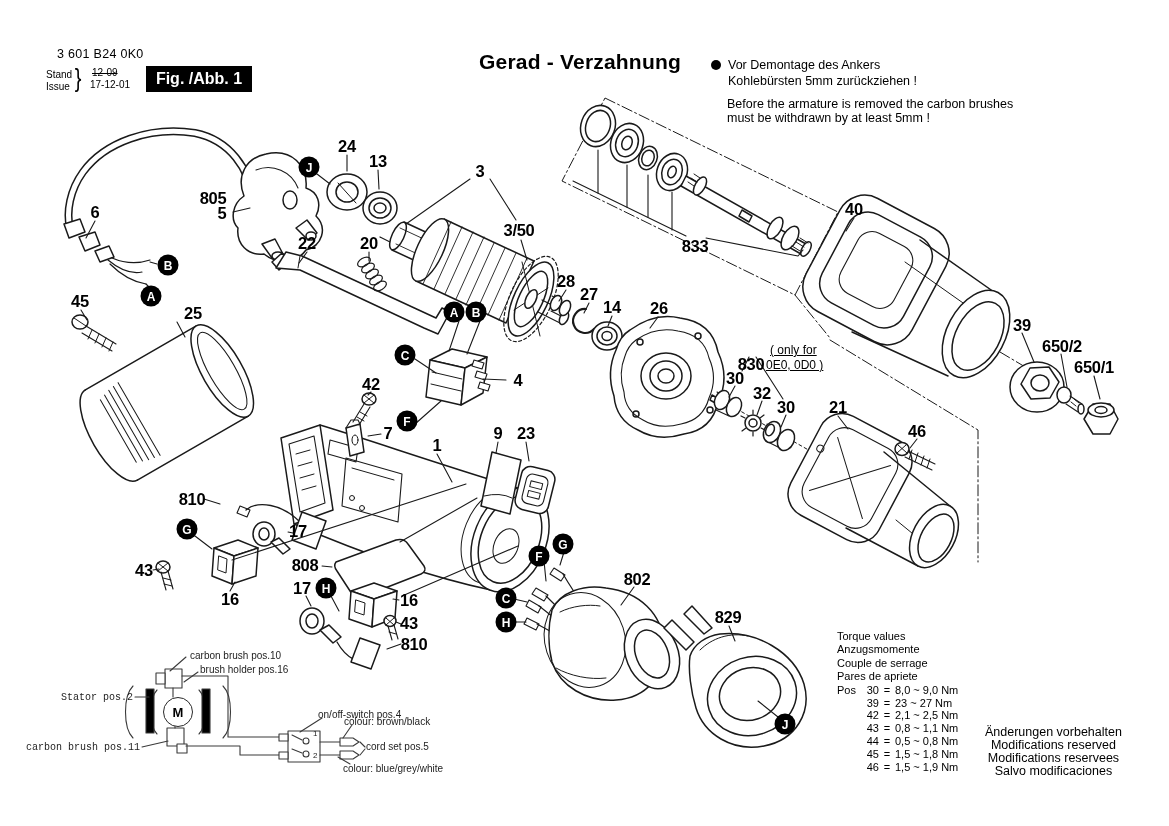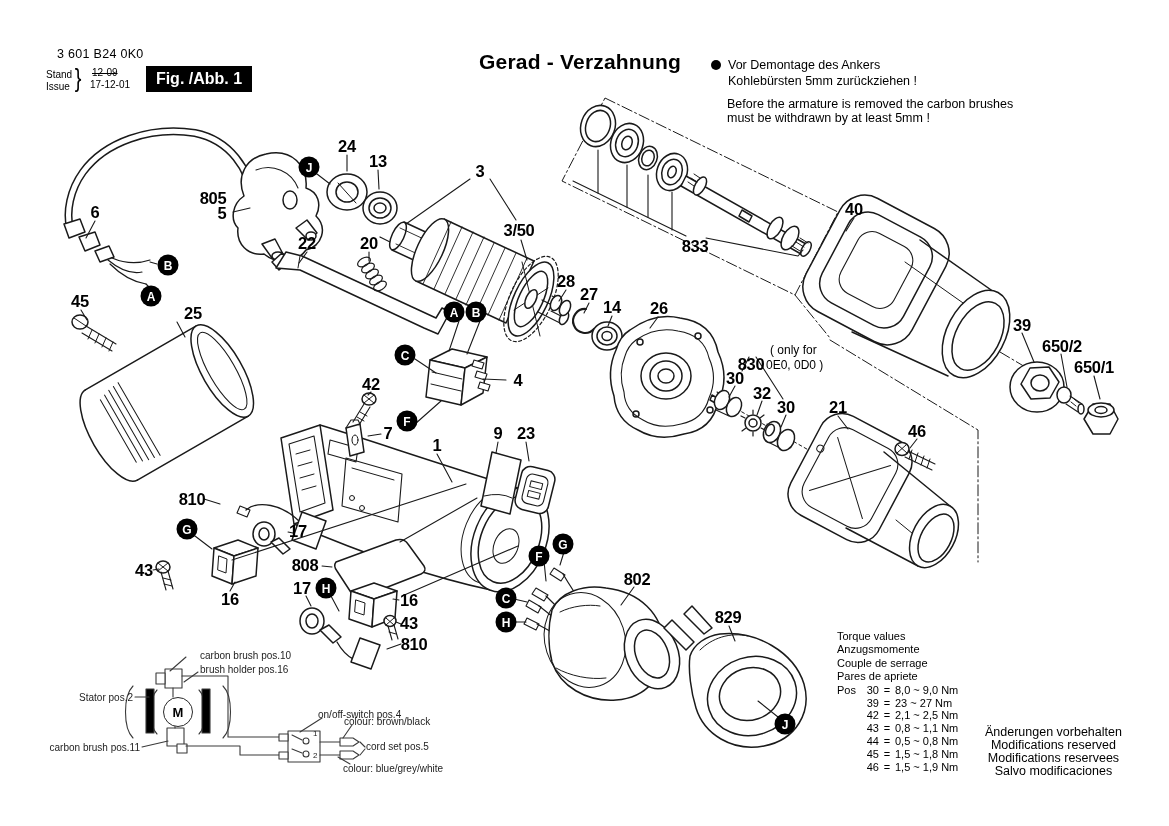--- a/index.html
+++ b/index.html
@@ -17,33 +17,33 @@
   .title{font-size:21px;font-weight:bold;transform:translate(-50%,-50%);letter-spacing:.2px;}
   .notice{font-size:12.5px;}
   .bullet{width:10px;height:10px;border-radius:50%;background:#000;}
   
   .plabel{position:absolute;transform:translate(-50%,-50%);font-weight:bold;font-size:16.5px;
           white-space:nowrap;letter-spacing:-.3px;}
   .badge{position:absolute;width:21px;height:21px;border-radius:50%;background:#000;color:#fff;
          font-weight:bold;font-size:12px;display:flex;align-items:center;justify-content:center;
          transform:translate(-50%,-50%);}
   .wann{position:absolute;font-size:10px;color:#1d1d1d;transform:translate(0,-50%);white-space:nowrap;}
-  .wann.r{transform:translate(-100%,-50%);}
+  .wann.r{transform:translate(-100%,-50%);font-family:Liberation Mono, monospace;}
   .wann.tiny{font-size:8px;}
   .motor{position:absolute;width:28px;height:28px;border:1.4px solid #2a2a2a;border-radius:50%;
          transform:translate(-50%,-50%);display:flex;align-items:center;justify-content:center;
          font-weight:bold;font-size:13px;background:#fff;}
   
   .torque{position:absolute;left:837px;top:630px;font-size:11px;line-height:13.4px;}
   .trow{display:flex;line-height:12.9px;}
   .tprefix{width:24px;}
   .tnum{width:18px;text-align:right;}
   .teq{width:16px;text-align:center;}
   .footer-notes{position:absolute;left:985px;top:726px;font-size:12.5px;line-height:12.9px;text-align:center;}
-  .condnote{font-size:12px;}
+  .condnote{font-size:12px;text-decoration:underline;}
 </style>
 </head>
 <body>
 
 <div class="stage">
 
   <svg width="1169" height="826" viewBox="0 0 1169 826">
     <defs></defs>
     <g stroke="#1a1a1a" stroke-width="1.5" fill="none" stroke-linecap="round" stroke-linejoin="round">
 
@@ -481,21 +481,21 @@
       <div class="badge" style="left: 407px; top: 421px;">F</div>
       <div class="badge" style="left: 187px; top: 529px;">G</div>
       <div class="badge" style="left: 326px; top: 588px;">H</div>
       <div class="badge" style="left: 563px; top: 544px;">G</div>
       <div class="badge" style="left: 539px; top: 556px;">F</div>
       <div class="badge" style="left: 506px; top: 598px;">C</div>
       <div class="badge" style="left: 506px; top: 622px;">H</div>
       <div class="badge" style="left: 785px; top: 724px;">J</div>
     </div>
   <div>
-      <div class="wann" style="left: 190px; top: 655px; margin-left: 10px;">carbon brush pos.10</div>
+      <div class="wann" style="left: 190px; top: 655px;">carbon brush pos.10</div>
       <div class="wann" style="left: 200px; top: 669px;">brush holder pos.16</div>
       <div class="wann r" style="left: 133px; top: 697px;">Stator pos.2</div>
       <div class="wann r" style="left: 140px; top: 747px;">carbon brush pos.11</div>
       <div class="wann" style="left: 318px; top: 714px;">on/off-switch pos.4</div>
       <div class="wann" style="left: 344px; top: 721px;">colour: brown/black</div>
       <div class="wann" style="left: 366px; top: 746px;">cord set pos.5</div>
       <div class="wann" style="left: 343px; top: 768px;">colour: blue/grey/white</div>
       <div class="wann tiny" style="left: 313px; top: 733px;">1</div>
       <div class="wann tiny" style="left: 313px; top: 755px;">2</div>
     </div>

